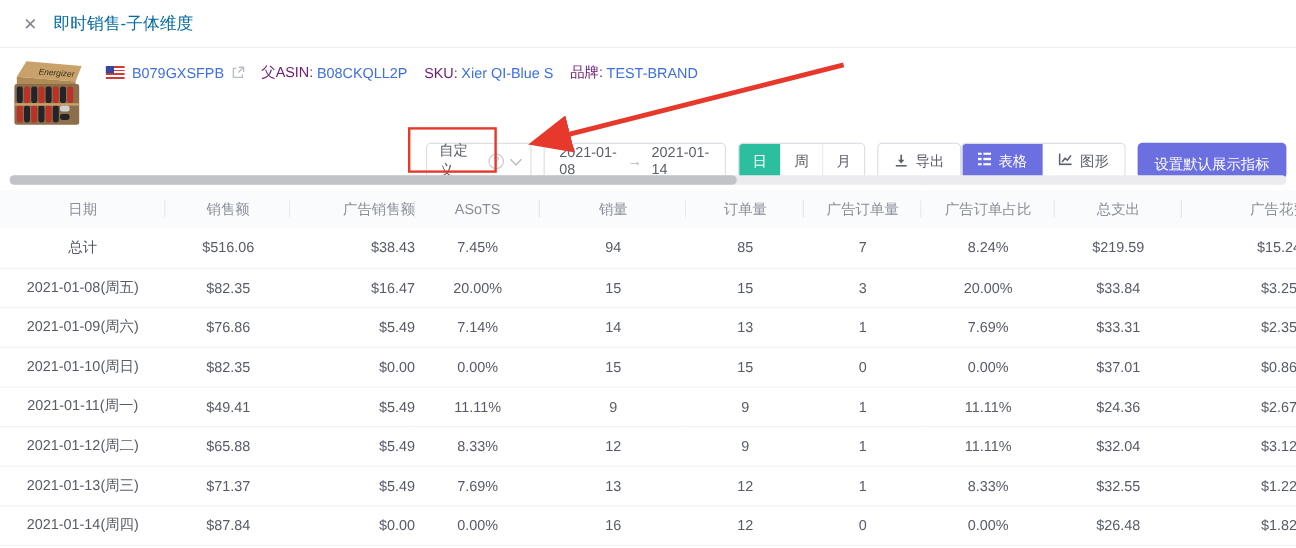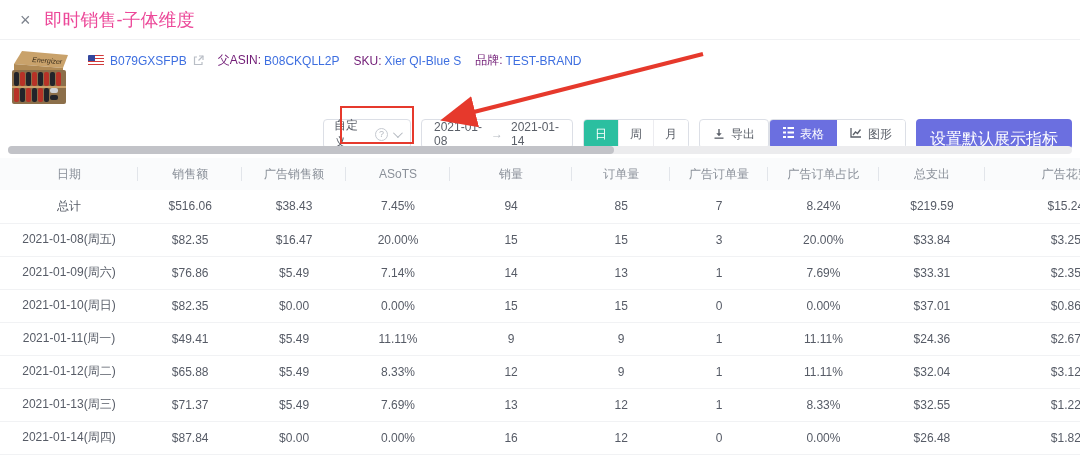--- a/index.html
+++ b/index.html
@@ -20,21 +20,21 @@
     color:var(--text-dark);font-size:12px;
   }
   
   .titlebar{
     height:40px;display:flex;align-items:center;gap:14px;
     padding:0 20px;border-bottom:1px solid #f0f1f3;
   }
   .close-x{
     font-size:18px;color:#7d838d;cursor:pointer;line-height:1;
   }
-  .page-title{font-size:18px;color:#ec4899;}
+  .page-title{font-size:14px;color:#0369a1;}
   
   .product{display:flex;gap:14px;padding:10px 8px 0 8px;align-items:flex-start;}
   .thumb{width:66px;height:56px;flex:0 0 auto;}
   .product-info{padding-top:2px;}
   .product-title{font-size:13px;color:#4a4f58;margin-bottom:9px;}
   .product-meta{display:flex;align-items:center;gap:6px;font-size:12px;color:#9298a1;}
   .flag{
     width:16px;height:11px;display:inline-block;border-radius:1px;
     background:
       linear-gradient(to right,#33479e 0 7px,transparent 7px) top left/16px 6px no-repeat,
@@ -78,21 +78,21 @@
   }
   .export-btn svg{display:block;}
   .view-toggle{display:flex;border-radius:4px;overflow:hidden;height:30px;border:1px solid #dcdfe6;}
   .view-btn{
     padding:12px 13px;display:flex;align-items:center;gap:6px;font-size:12px;cursor:pointer;
     background:#fff;color:#5a5f68;border:none;font-family:inherit;
   }
   .view-btn.active{background:var(--accent-purple);color:#fff;}
   .settings-btn{
     height:30px;padding:10px 14px;background:var(--accent-purple);color:#fff;border:none;
-    border-radius:4px;font-size:16px;cursor:pointer;font-family:inherit;
+    border-radius:4px;font-size:12px;cursor:pointer;font-family:inherit;
   }
   
   .hscroll{
     position:absolute;left:8px;right:8px;top:146px;height:8px;
     background:#ececee;border-radius:4px;
   }
   .hscroll-thumb{
     position:absolute;left:0;top:0;height:8px;width:57%;
     background:#c2c3c8;border-radius:4px;cursor:grab;
   }
@@ -105,21 +105,21 @@
   thead th{
     height:32px;background:#fafbfc;color:var(--text-muted);font-size:12px;position:relative;
   }
   thead th::after{
     content:"";position:absolute;right:0;top:9px;bottom:9px;width:1px;background:#e2e5ea;
   }
   thead th:last-child::after{display:none;}
   tbody td{height:33px;color:var(--text-cell);font-size:12px;border-bottom:1px solid #f1f2f4;}
   th:nth-child(1),td:nth-child(1){width:136px;}
   th:nth-child(2),td:nth-child(2){width:103px;}
-  th:nth-child(3),td:nth-child(3){width:102px;}
+  th:nth-child(3),td:nth-child(3){width:102px;text-align:right;}
   th:nth-child(4),td:nth-child(4){width:103px;}
   th:nth-child(5),td:nth-child(5){width:120px;}
   th:nth-child(6),td:nth-child(6){width:97px;}
   th:nth-child(7),td:nth-child(7){width:96px;}
   th:nth-child(8),td:nth-child(8){width:110px;}
   th:nth-child(9),td:nth-child(9){width:104px;}
   th:nth-child(10),td:nth-child(10){width:160px;}
   
   .annotation-box{
     position:absolute;left:340px;top:106px;width:74px;height:38px;

